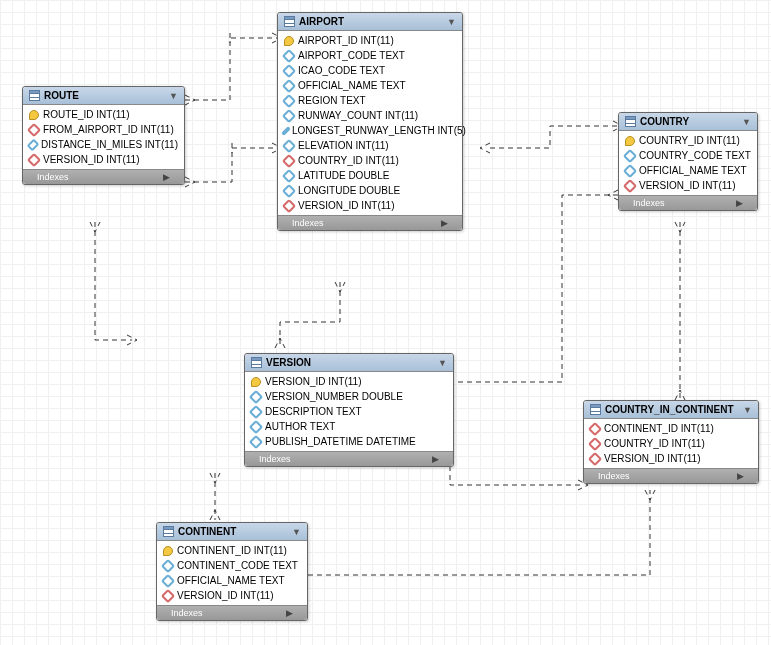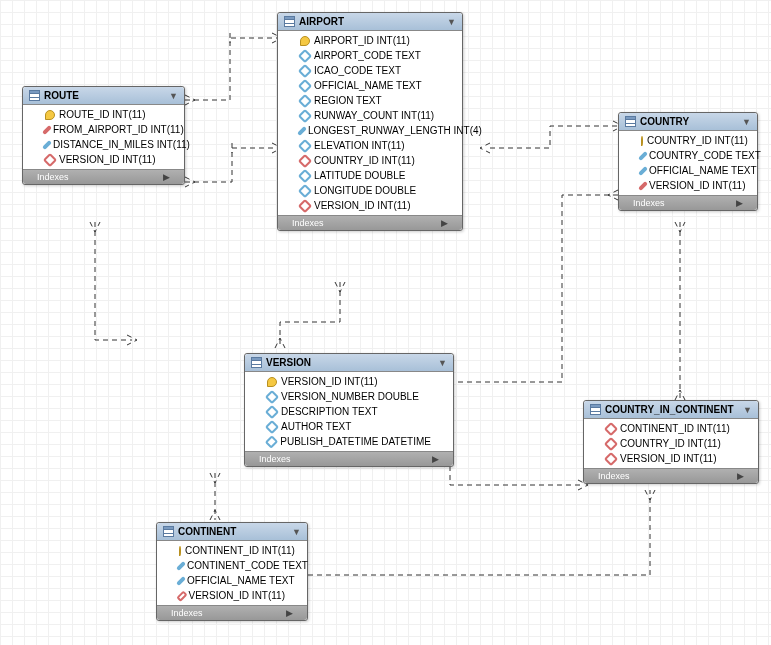--- a/index.html
+++ b/index.html
@@ -9,21 +9,21 @@
 .entity{position:absolute;background:#fff;border:1px solid #666;border-radius:3px;
   box-shadow:1px 1px 3px rgba(0,0,0,.2)}
 .entity-header{background:linear-gradient(#c8d7e8,#a8c0d8);padding:3px 6px;font-weight:bold;
   display:flex;align-items:center;border-bottom:1px solid #888;border-radius:3px 3px 0 0}
 .entity-header .tbl-icon{width:11px;height:11px;margin-right:4px;display:inline-flex;flex-direction:column;
   border:1px solid #5a7aa0;background:#fff}
 .tbl-icon span{flex:1;border-bottom:1px solid #5a7aa0}
 .tbl-icon span:last-child{border-bottom:none}
 .tbl-icon span:first-child{background:#7a9ac0}
 .entity-header .arrow{margin-left:auto;color:#555;font-size:9px}
-.entity-body{padding:2px 16px}
+.entity-body{padding:2px 0}
 .col{display:flex;align-items:center;padding:2px 6px;white-space:nowrap}
 .col .ico{width:10px;height:10px;margin-right:4px;display:inline-block;border-radius:2px;transform:rotate(45deg)}
 .ico.key{background:#f5c842;border:1px solid #b89020;transform:rotate(0);border-radius:50% 50% 50% 0}
 .ico.blue{background:#fff;border:2px solid #6aaed6}
 .ico.red{background:#fff;border:2px solid #d66a6a}
 .entity-footer{background:linear-gradient(#b0b0b0,#989898);padding:2px 14px;color:#fff;font-size:9px;
   display:flex;align-items:center;border-top:1px solid #888;border-radius:0 0 3px 3px}
 .entity-footer .arrow{margin-left:auto;color:#444;font-size:9px}
 svg.connectors{position:absolute;top:0;left:0;width:771px;height:645px;pointer-events:none}
 svg path{stroke:#333;stroke-width:1;stroke-dasharray:5,4;fill:none}
@@ -128,21 +128,21 @@
     <div class="col">
         <span class="ico blue"></span>
         <span>REGION TEXT</span>
       </div>
     <div class="col">
         <span class="ico blue"></span>
         <span>RUNWAY_COUNT INT(11)</span>
       </div>
     <div class="col">
         <span class="ico blue"></span>
-        <span>LONGEST_RUNWAY_LENGTH INT(4)</span>
+        <span>LONGEST_RUNWAY_LENGTH INT(5)</span>
       </div>
     <div class="col">
         <span class="ico blue"></span>
         <span>ELEVATION INT(11)</span>
       </div>
     <div class="col">
         <span class="ico red"></span>
         <span>COUNTRY_ID INT(11)</span>
       </div>
     <div class="col">

